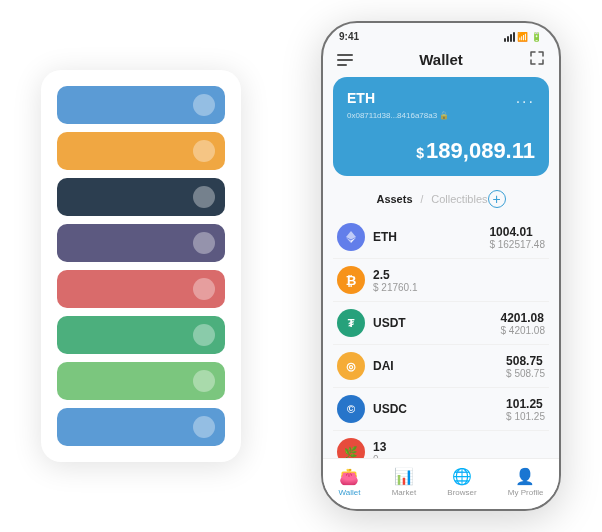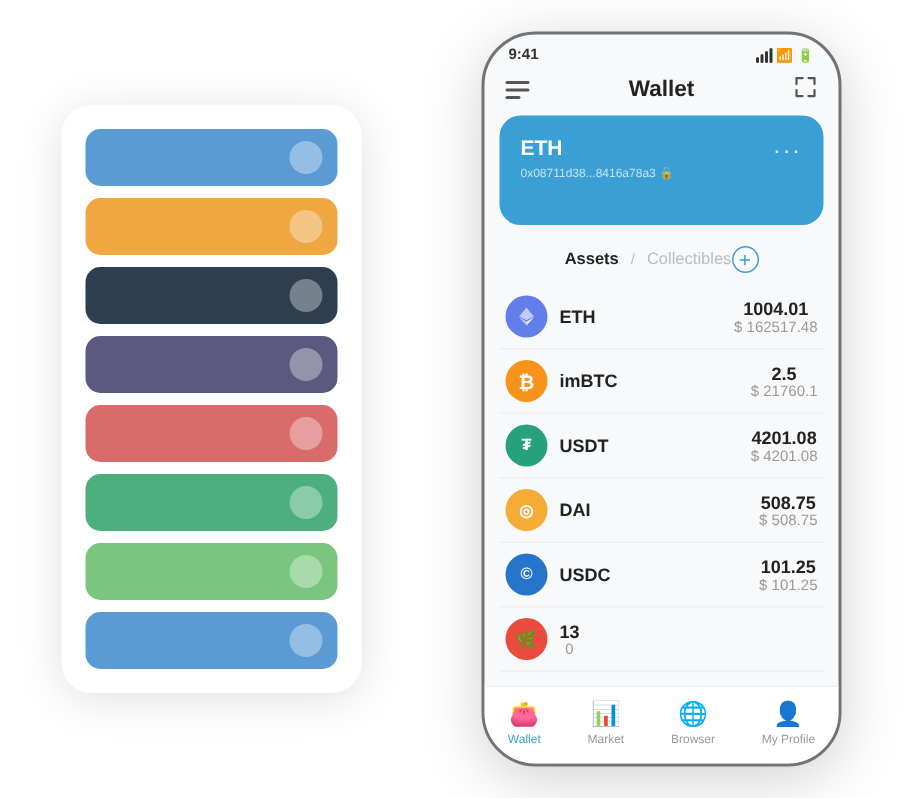--- a/index.html
+++ b/index.html
@@ -262,21 +262,21 @@
     .asset-icon.tft { background: #e74c3c; }
 
     .asset-name {
       flex: 1;
       font-size: 12px;
       font-weight: 600;
       color: #222;
     }
 
     .asset-amount {
-      text-align: center;
+      text-align: left;
     }
 
     .asset-amount-main {
       font-size: 12px;
       font-weight: 600;
       color: #222;
     }
 
     .asset-amount-usd {
       font-size: 10px;
@@ -401,20 +401,23 @@
 
     <div class="wallet-card">
       <div class="wallet-card-header">
         <span class="wallet-card-coin">ETH</span>
         <span class="wallet-card-dots">...</span>
       </div>
       <div class="wallet-card-address">
         <span>0x08711d38...8416a78a3</span>
         <span> 🔒</span>
       </div>
+      <div class="wallet-card-balance">
+        <span class="dollar">$</span><span>189,089.11</span>
+      </div>
     </div>
 
     <div class="assets-header">
       <div class="assets-tabs">
         <span class="assets-tab-active">Assets</span>
         <span class="assets-tab-sep">/</span>
         <span class="assets-tab-inactive">Collectibles</span>
       </div>
       <div class="assets-add">
         <span>+</span>
@@ -433,21 +436,20 @@
         </div>
         <span class="asset-name">ETH</span>
         <div class="asset-amount">
           <div class="asset-amount-main">1004.01</div>
           <div class="asset-amount-usd">$ 162517.48</div>
         </div>
       </div>
 
       <div class="asset-row">
         <div class="asset-icon imbtc" style="font-size:13px;">₿</div>
-        <span class="asset-name">imBTC</span>
         <div class="asset-amount">
           <div class="asset-amount-main">2.5</div>
           <div class="asset-amount-usd">$ 21760.1</div>
         </div>
       </div>
 
       <div class="asset-row">
         <div class="asset-icon usdt" style="font-size:11px;font-weight:900;">₮</div>
         <span class="asset-name">USDT</span>
         <div class="asset-amount">

